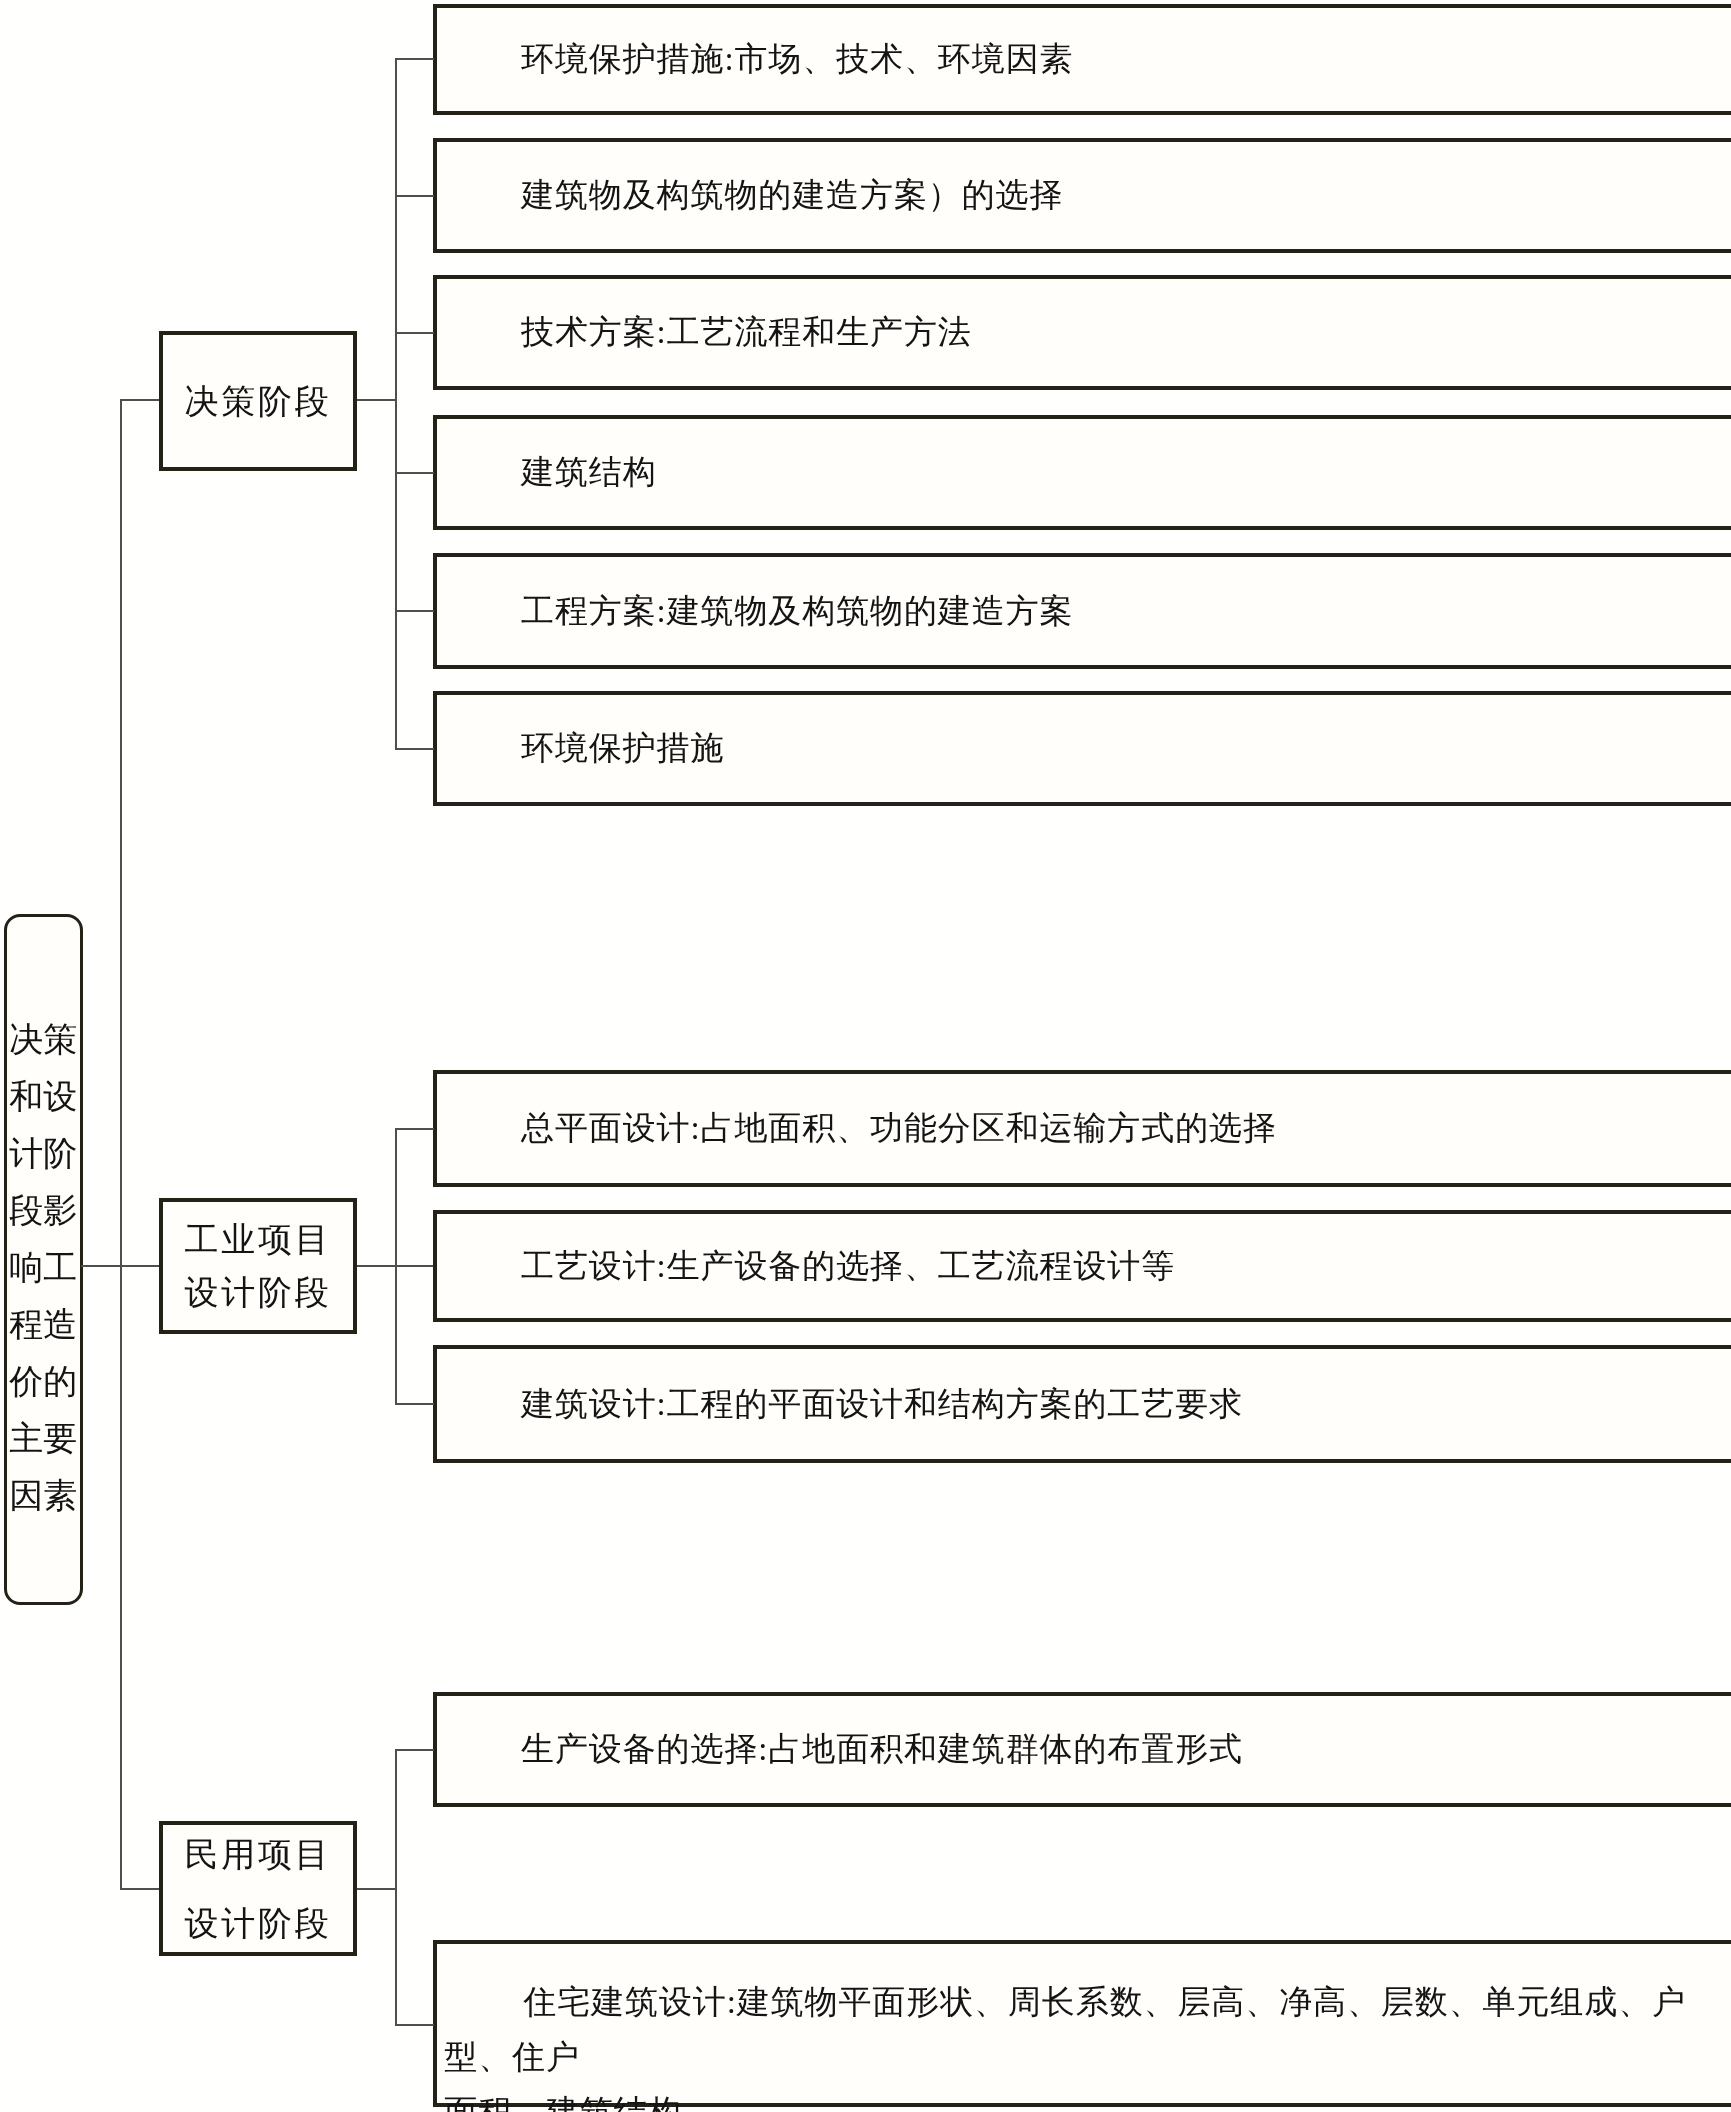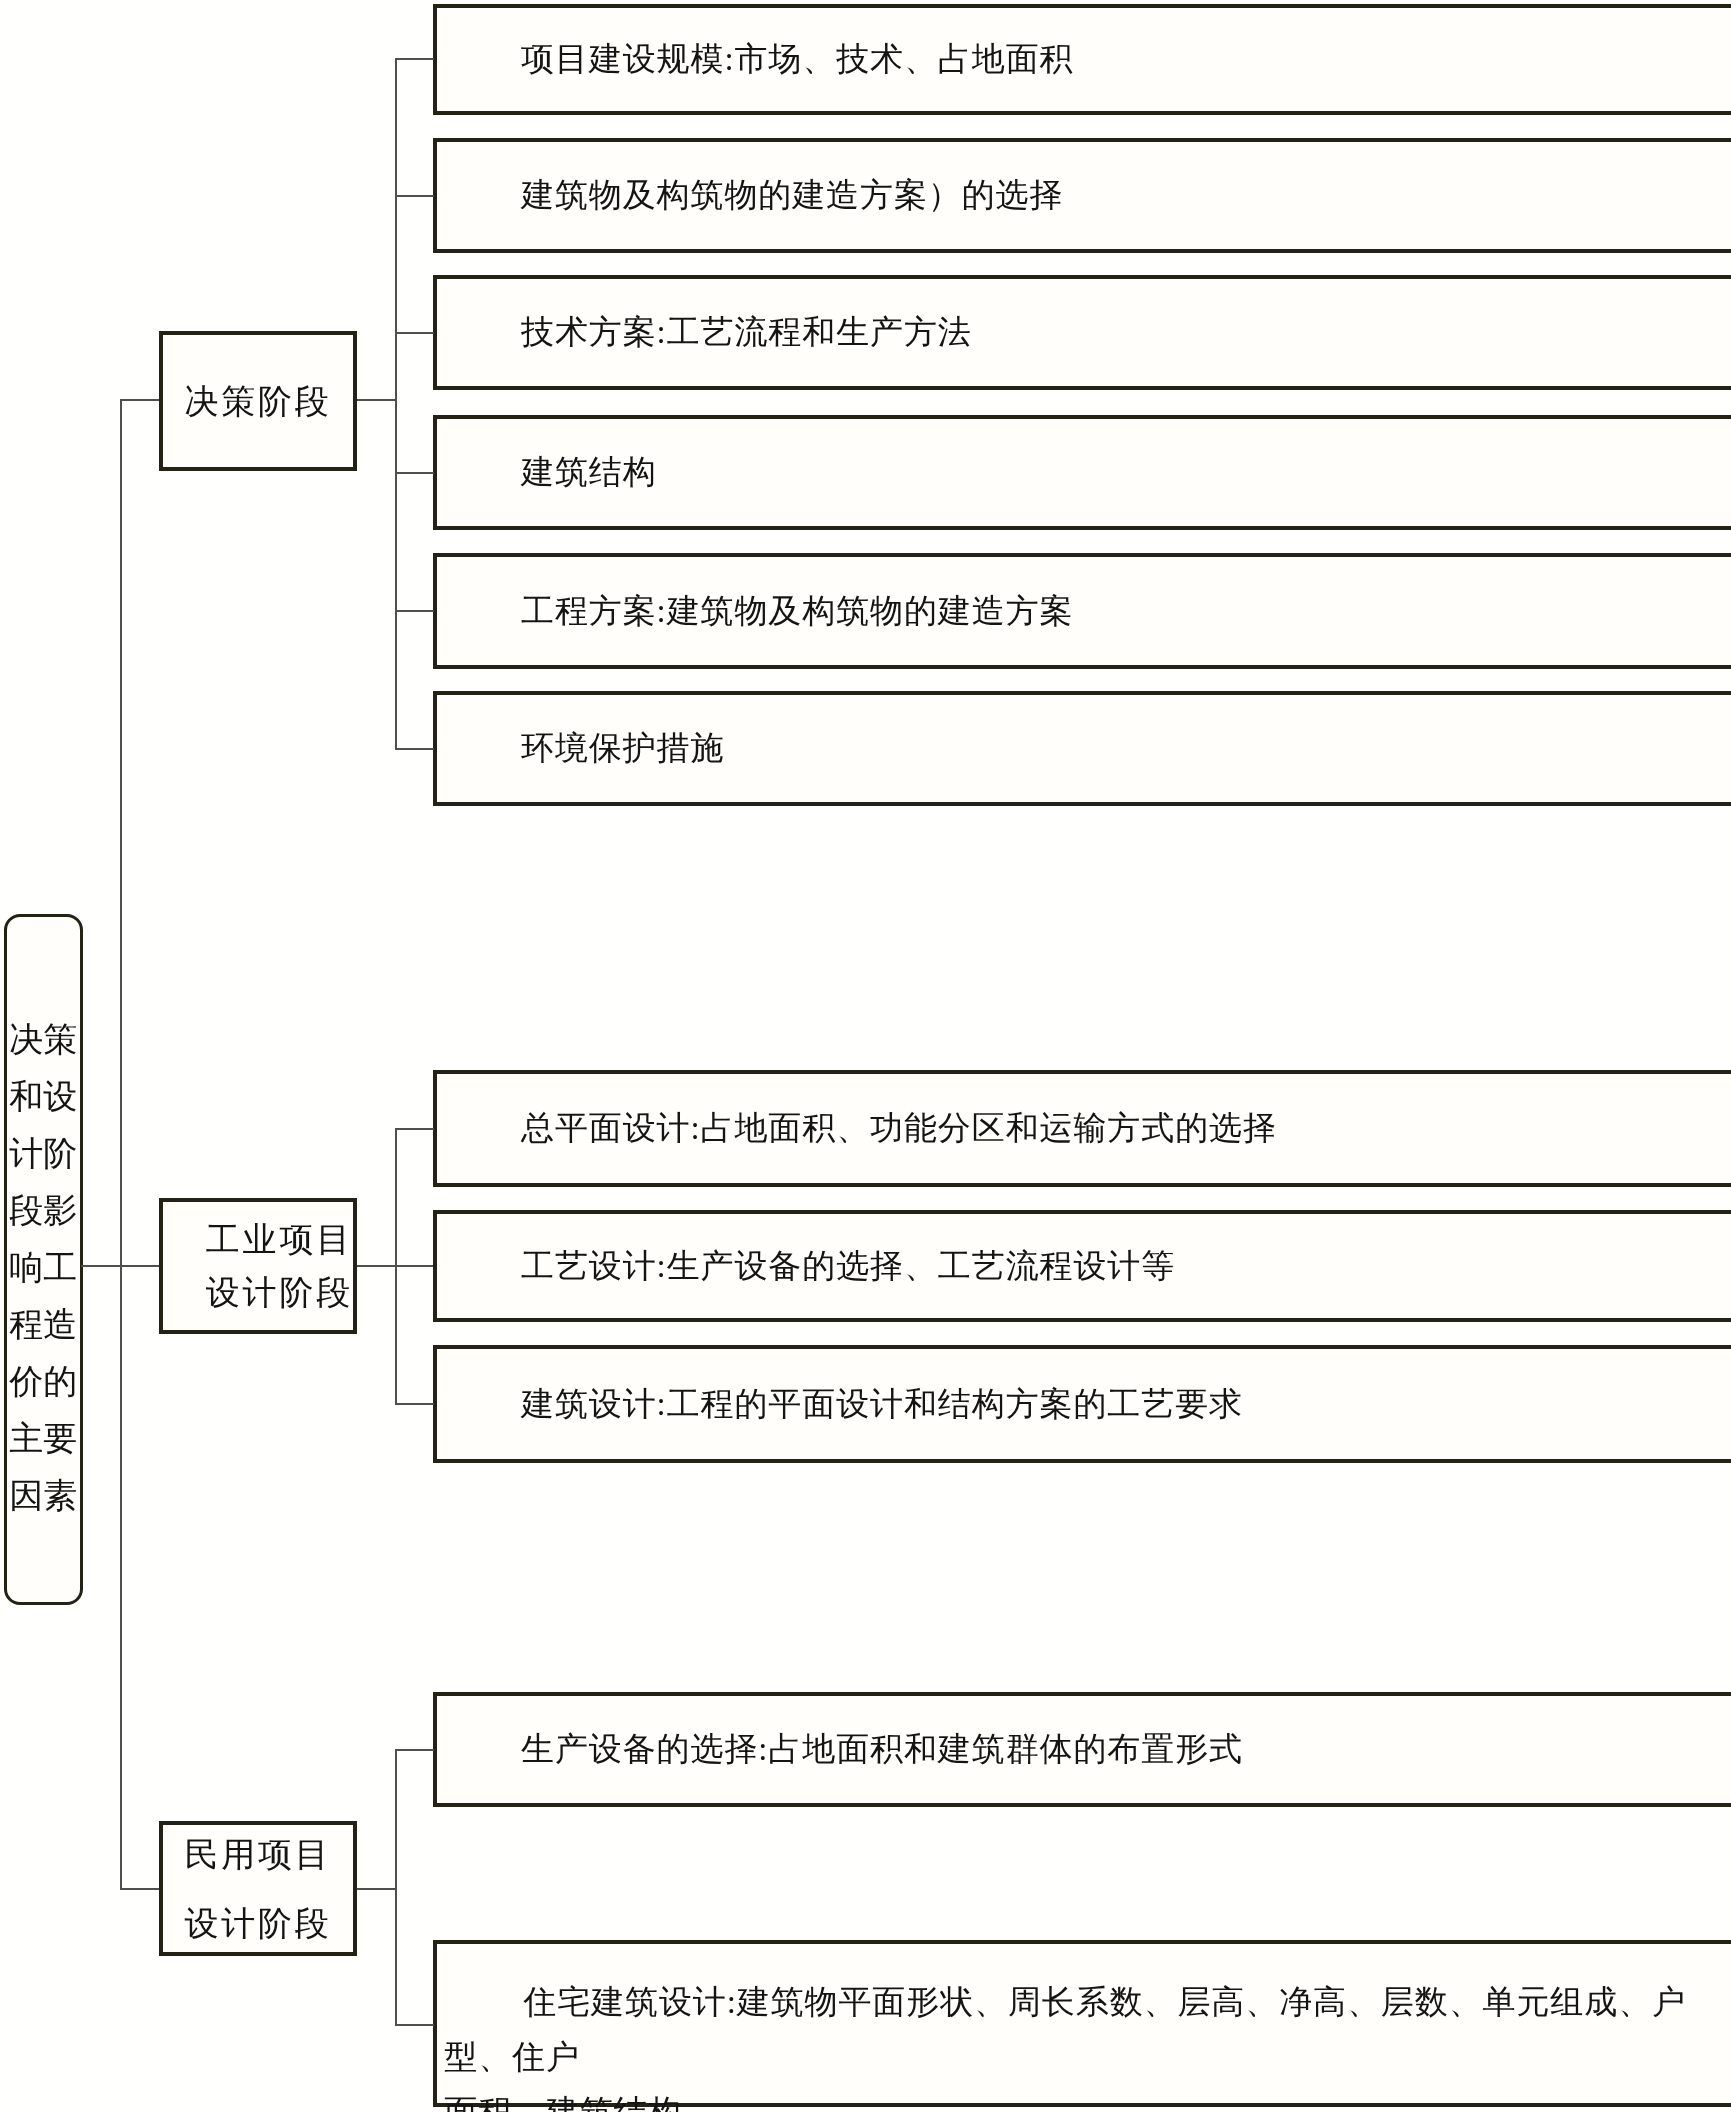--- a/index.html
+++ b/index.html
@@ -74,31 +74,31 @@
     <span>响工</span>
     <span>程造</span>
     <span>价的</span>
     <span>主要</span>
     <span>因素</span>
   </div>
 
   <div class="box stage" style="top:331px;height:140px;">
     <span>决策阶段</span>
   </div>
-  <div class="box stage" style="top:1198px;height:136px;align-items:flex-end;">
+  <div class="box stage" style="top:1198px;height:136px;">
     <span>工业项目</span>
     <span>设计阶段</span>
   </div>
   <div class="box stage" style="top:1821px;height:135px;gap:16px;">
     <span>民用项目</span>
     <span>设计阶段</span>
   </div>
 
   <div class="box leaf" style="top:3.7px;height:111px;">
-      <span>项目建设规模:市场、技术、占地面积</span>
+      <span>环境保护措施:市场、技术、环境因素</span>
     </div>
   <div class="box leaf" style="top:138px;height:115px;">
       <span>建筑物及构筑物的建造方案）的选择</span>
     </div>
   <div class="box leaf" style="top:275px;height:115px;">
       <span>技术方案:工艺流程和生产方法</span>
     </div>
   <div class="box leaf" style="top:415px;height:115px;">
       <span>建筑结构</span>
     </div>

